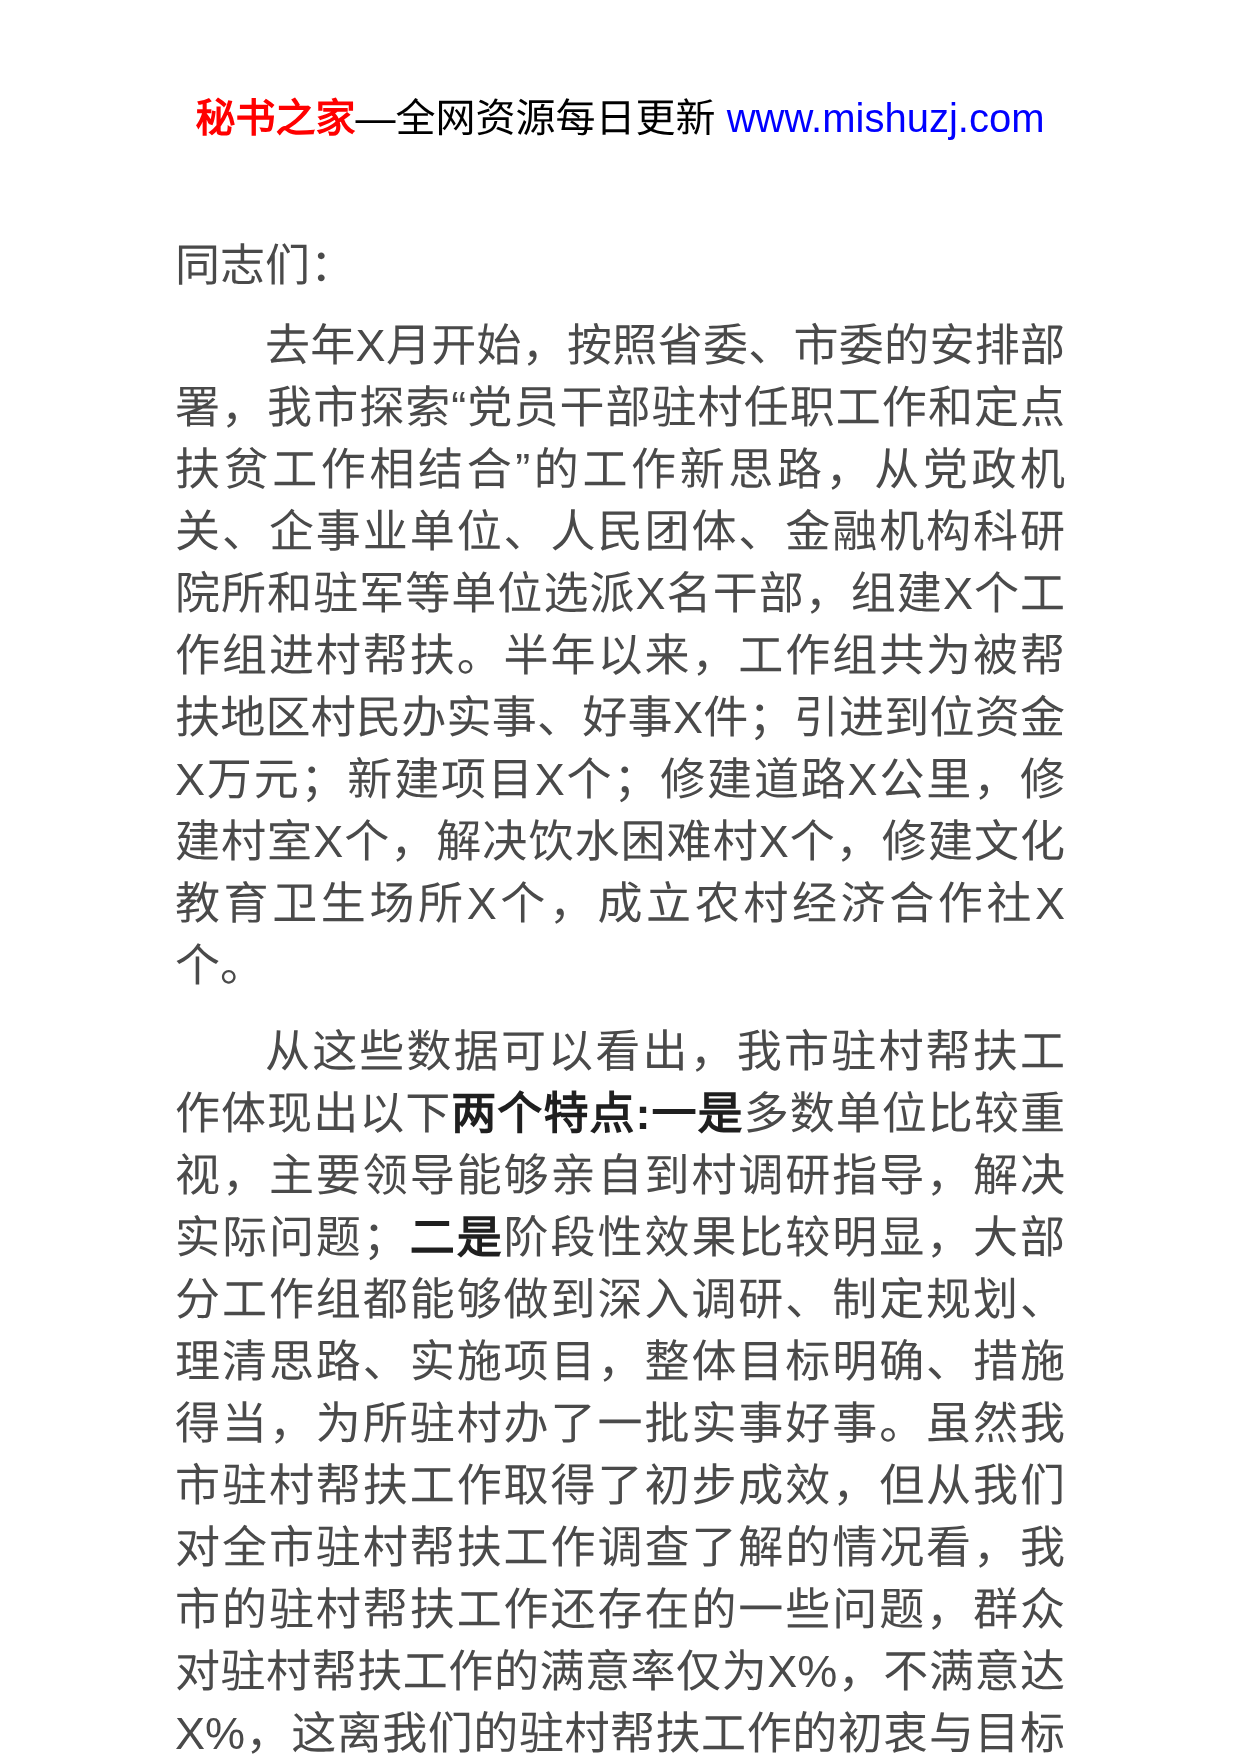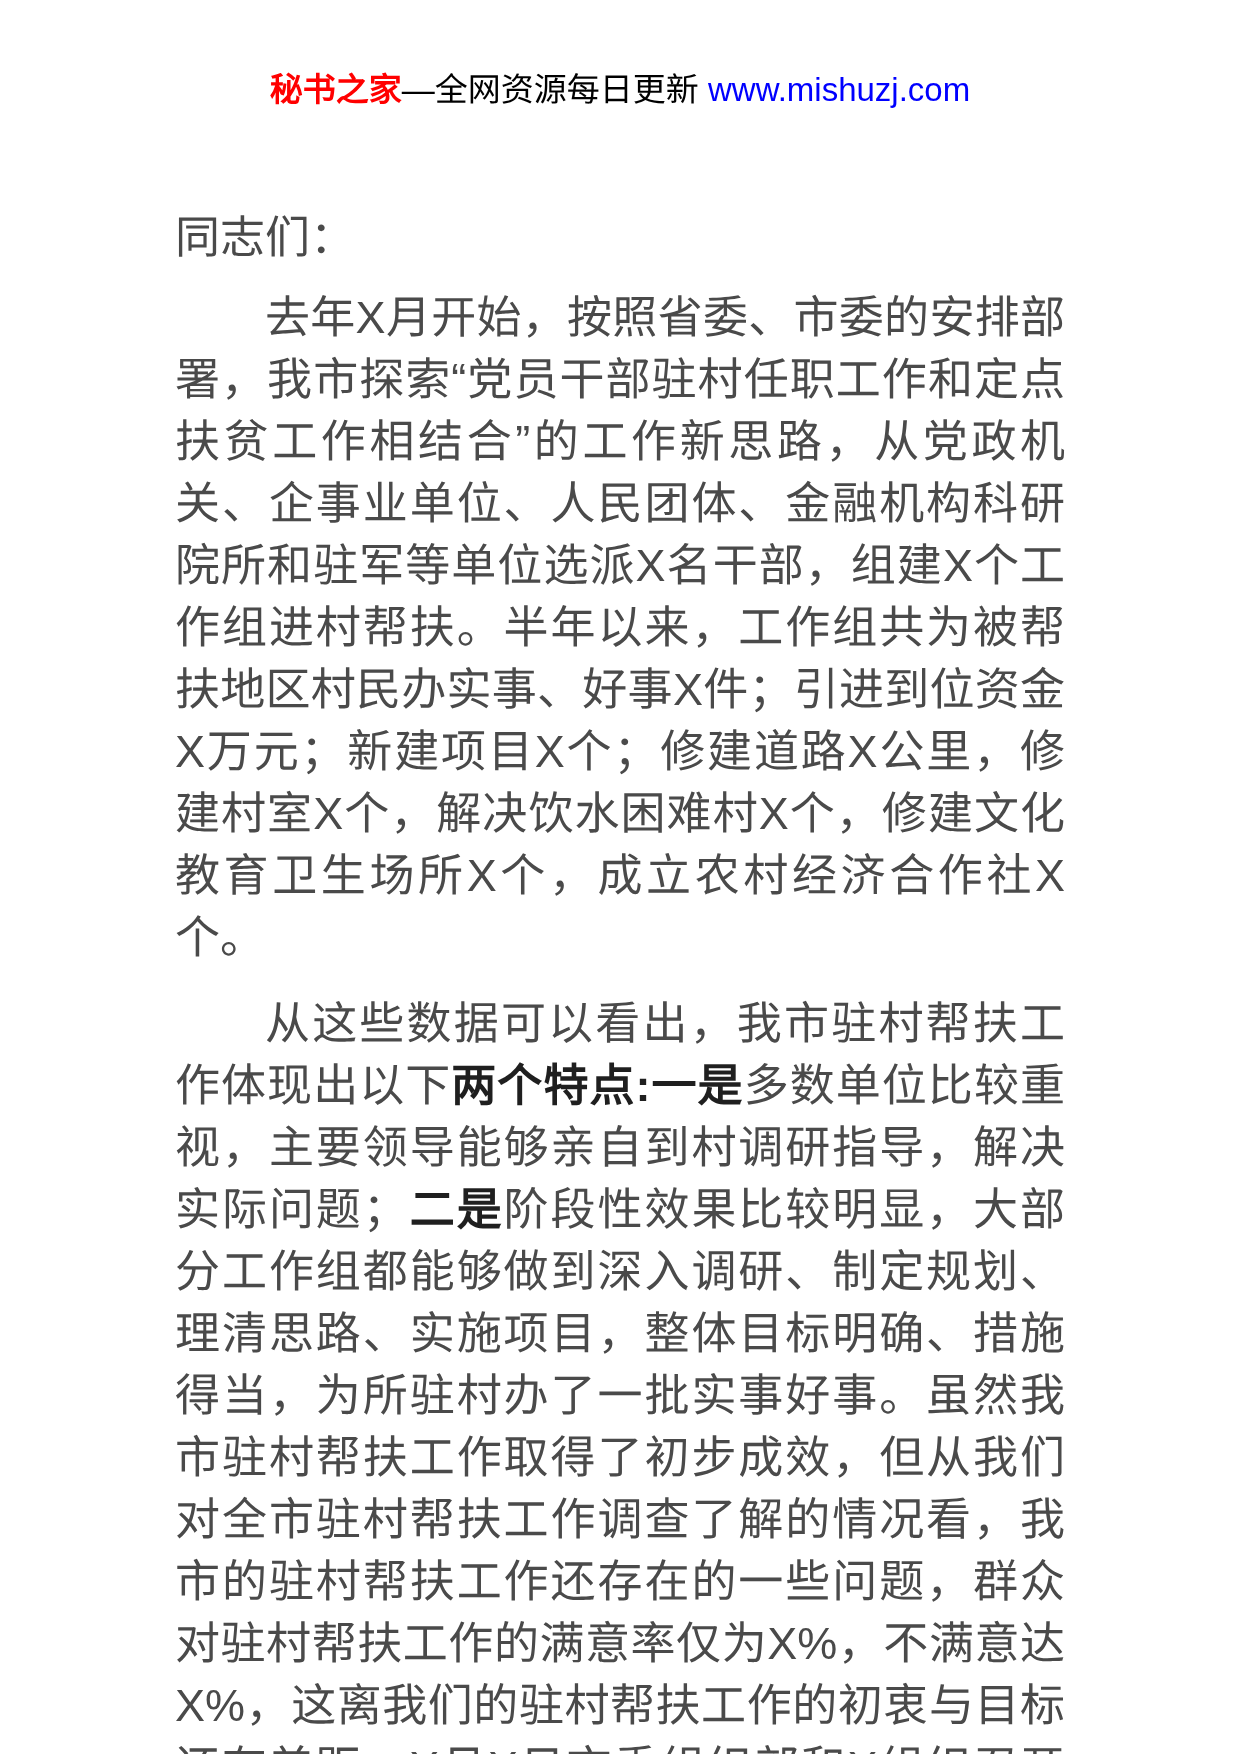--- a/index.html
+++ b/index.html
@@ -12,24 +12,25 @@
     width: 1240px;
     height: 1754px;
     margin: 0 auto;
     background: #ffffff;
     overflow: hidden;
     font-family: "Liberation Sans", sans-serif;
   }
   .site-header {
     padding-top: 66px;
     text-align: center;
-    font-size: 33px;
+    font-size: 40px;
     line-height: 48px;
     white-space: nowrap;
     color: #000000;
+    margin-top: 28px;
   }
   .site-header .brand {
     color: #ff0000;
     font-weight: 700;
   }
   .site-header .tagline {
     color: #000000;
     font-weight: 400;
   }
   .site-header .url {

